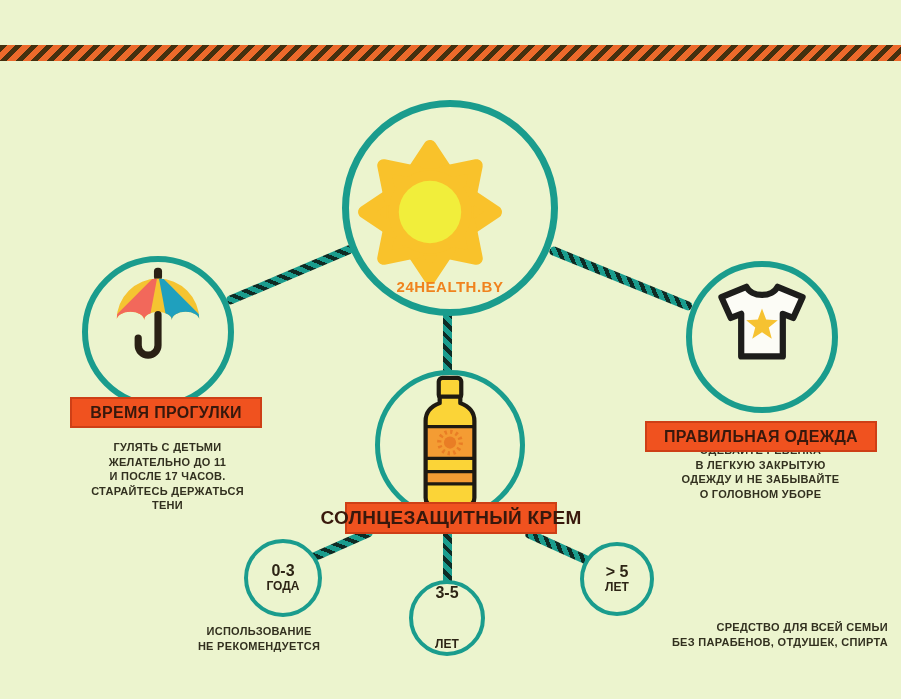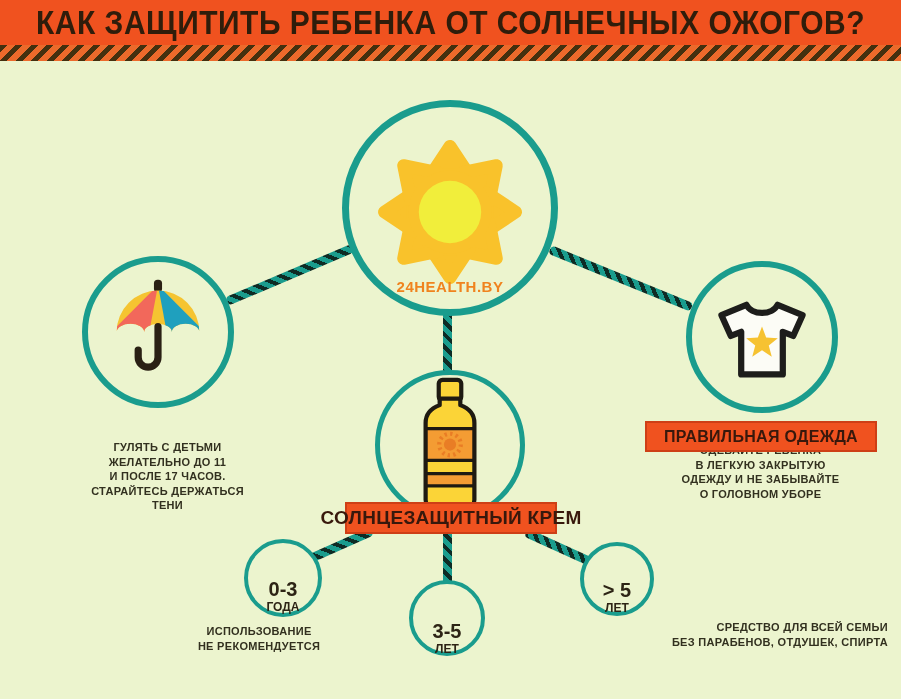--- a/index.html
+++ b/index.html
@@ -48,21 +48,21 @@
   .rope-v{
     position:absolute;width:9px;border-radius:4px;
     background:repeating-linear-gradient(45deg,var(--rope-dark) 0 4px,var(--teal) 4px 9px);
     z-index:1;
   }
   
   .node-circle{
     position:absolute;border-radius:50%;
     background:var(--bg);
     border:6px solid var(--teal);
-    display:flex;align-items:center;justify-content:center;
+    display:flex;justify-content:center;
     z-index:2;
   }
   .circle-sun{left:342px;top:100px;width:216px;height:216px;border-width:7px;flex-direction:column;}
   .circle-umbrella{left:82px;top:256px;width:152px;height:152px;}
   .circle-tshirt{left:686px;top:261px;width:152px;height:152px;}
   .circle-bottle{left:375px;top:370px;width:150px;height:150px;border-width:5px;}
   .brand{
     position:absolute;bottom:14px;left:0;width:100%;text-align:center;
     font-size:15px;font-weight:800;color:#F0831E;letter-spacing:.5px;
   }
@@ -91,31 +91,28 @@
   
   .age-circle{
     position:absolute;border-radius:50%;
     border:4px solid var(--teal);background:var(--bg);
     display:flex;flex-direction:column;align-items:center;justify-content:center;
     color:var(--ink);font-weight:800;z-index:2;line-height:1.15;
   }
   .age-0{left:244px;top:539px;width:78px;height:78px;}
   .age-1{left:409px;top:580px;width:76px;height:76px;justify-content:space-between;}
   .age-2{left:580px;top:542px;width:74px;height:74px;}
-  .age-range{font-size:20px;margin-top:36px;}
+  .age-range{font-size:16px;}
   .age-unit{font-size:12px;}
 </style>
 </head>
 <body>
 
 <div class="stage">
 
-  <div class="header-bar">
-    <div class="header-title">КАК ЗАЩИТИТЬ РЕБЕНКА ОТ СОЛНЕЧНЫХ ОЖОГОВ?</div>
-  </div>
   <div class="hatch-band"></div>
 
   <div class="rope" style="left:227px;top:297px;width:136px;transform:rotate(-23deg);"></div>
   <div class="rope" style="left:550px;top:245px;width:153px;transform:rotate(22.2deg);"></div>
   <div class="rope-v" style="left:443px;top:310px;height:64px;"></div>
   <div class="rope" style="left:306px;top:556px;width:72px;transform:rotate(-24deg);"></div>
   <div class="rope-v" style="left:443px;top:528px;height:58px;"></div>
   <div class="rope" style="left:526px;top:528px;width:72px;transform:rotate(24.5deg);"></div>
 
   <div class="node-circle circle-sun">
@@ -169,20 +166,23 @@
       <line x1="-25" y1="-20" x2="25" y2="-20" stroke="#1E1A12" stroke-width="3.5"></line>
       <line x1="-25" y1="14" x2="25" y2="14" stroke="#1E1A12" stroke-width="3.5"></line>
       <line x1="-25" y1="28" x2="25" y2="28" stroke="#1E1A12" stroke-width="3.5"></line>
       <line x1="-25" y1="41" x2="25" y2="41" stroke="#1E1A12" stroke-width="3.5"></line>
       <circle cx="0" cy="-3" r="6.5" fill="#E97D25"></circle>
       <circle cx="0" cy="-3" r="11.5" fill="none" stroke="#E97D25" stroke-width="4.5" stroke-dasharray="2.5 3.5"></circle>
       <path d="M -11,-52 L -11,-45 C -22,-41 -26,-34 -26,-26 L -26,56 Q -26,64 -18,64 L 18,64 Q 26,64 26,56 L 26,-26 C 26,-34 22,-41 11,-45 L 11,-52 Z" fill="none" stroke="#1E1A12" stroke-width="4.5" stroke-linejoin="round"></path>
     </svg>
   </div>
 
+  <div class="tag tag-walk">
+    <span>ВРЕМЯ ПРОГУЛКИ</span>
+  </div>
   <div class="tag tag-clothes">
     <span>ПРАВИЛЬНАЯ ОДЕЖДА</span>
   </div>
   <div class="tag tag-cream">
     <span>СОЛНЦЕЗАЩИТНЫЙ КРЕМ</span>
   </div>
 
   <div class="note note-walk">ГУЛЯТЬ С ДЕТЬМИ
 ЖЕЛАТЕЛЬНО ДО 11
 И ПОСЛЕ 17 ЧАСОВ.

